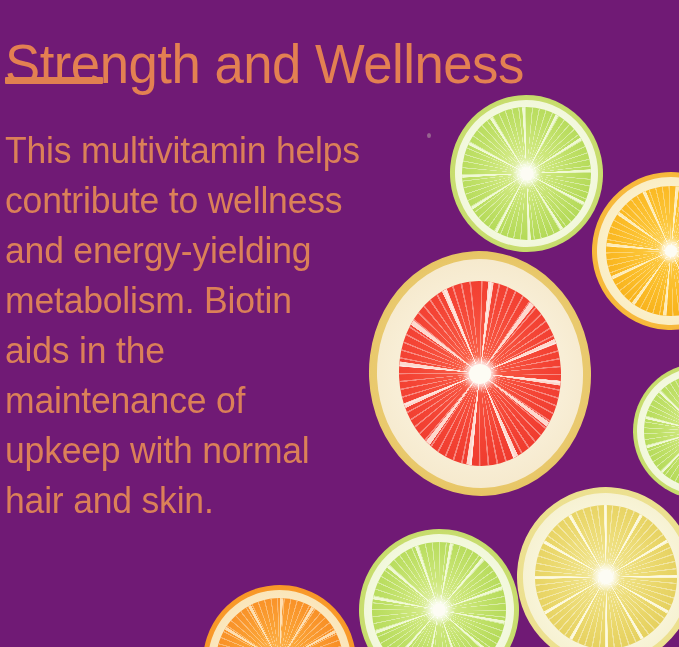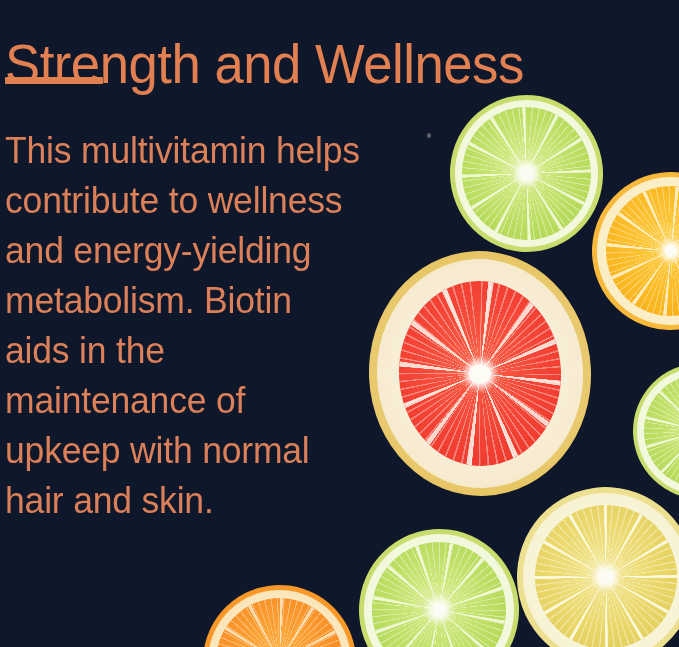--- a/index.html
+++ b/index.html
@@ -8,21 +8,21 @@
     background: #ffffff;
   }
   body {
     font-family: "Liberation Sans", sans-serif;
   }
 
   #page {
     position: relative;
     width: 679px;
     height: 647px;
-    background: #0f172a;
+    background: #701a75;
     overflow: hidden;
   }
 
   
   #text-block {
     position: absolute;
     left: 0;
     top: 0;
     width: 430px;
     height: 540px;

